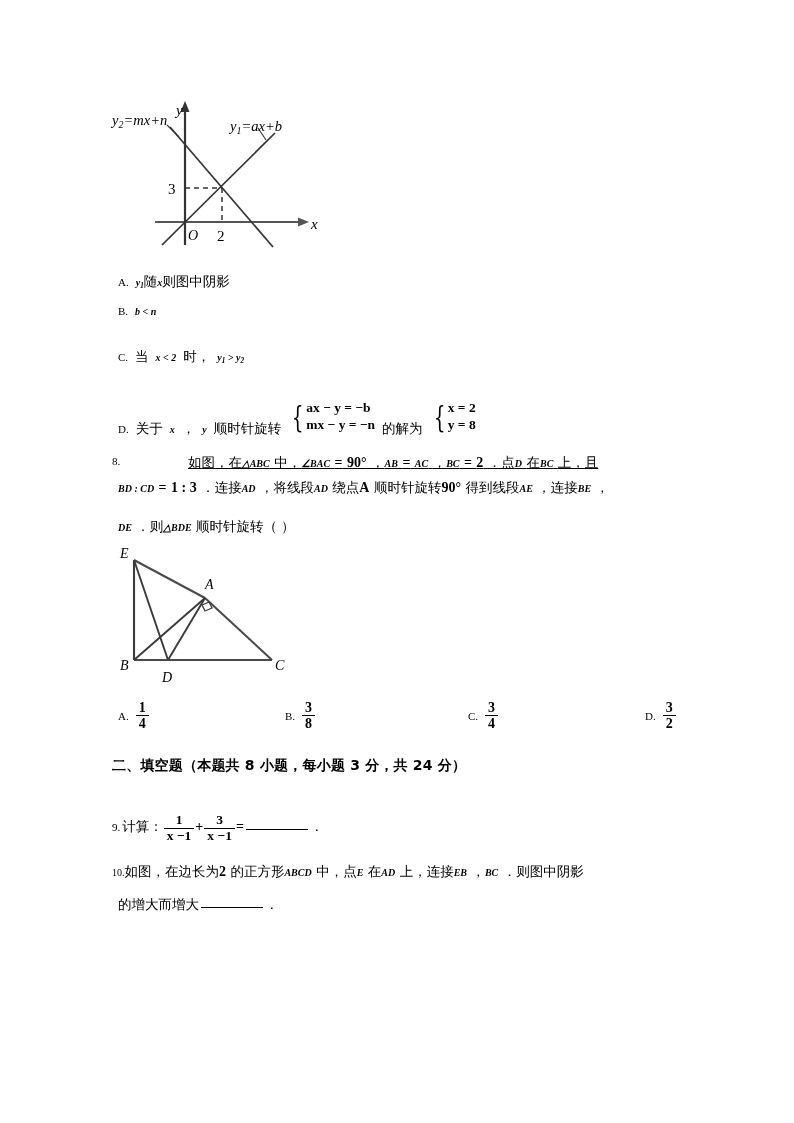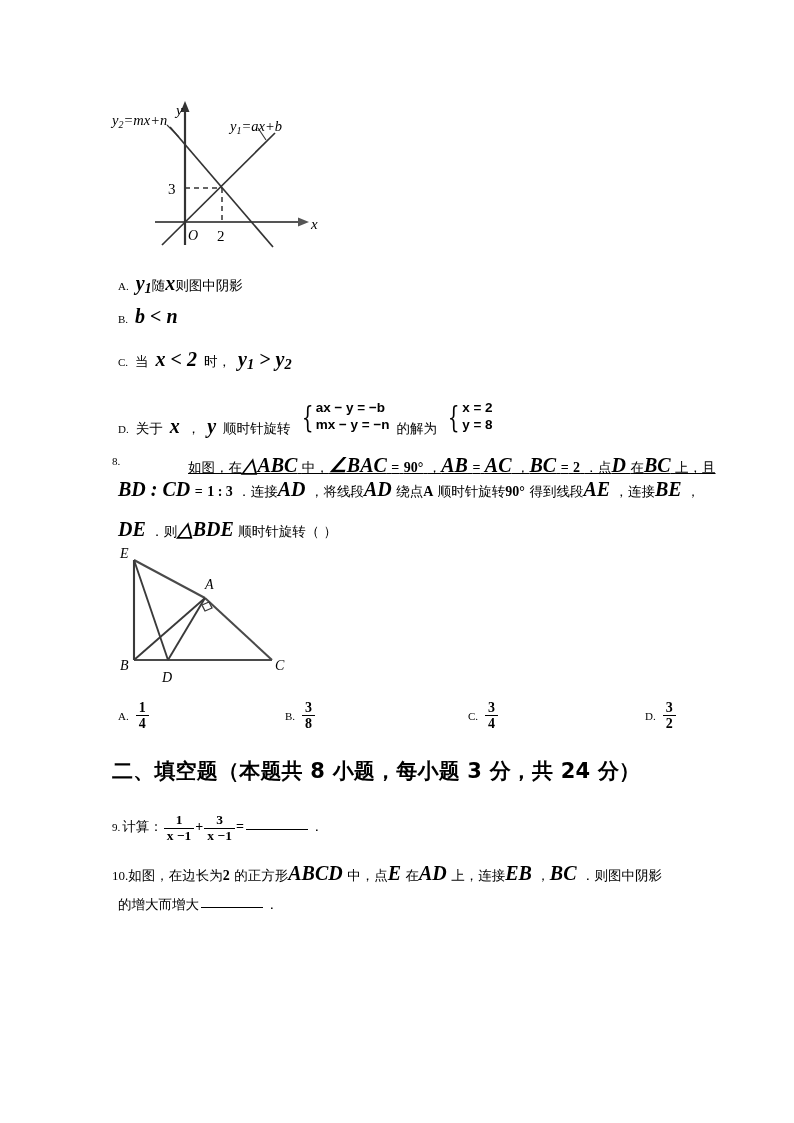--- a/index.html
+++ b/index.html
@@ -25,21 +25,21 @@
   
   .cn {
     font-family: "DejaVu Sans", "Liberation Sans", sans-serif;
     font-size: 13.5px;
     color: #000;
   }
   .mi {            
     font-family: "Liberation Serif", serif;
     font-weight: bold;
     font-style: italic;
-    font-size: 20px;
+    font-size: 10px;
   }
   .mb {            
     font-family: "Liberation Serif", serif;
     font-weight: bold;
     font-style: normal;
     font-size: 14px;
   }
   .opt-letter {
     font-family: "Liberation Serif", serif;
     font-size: 11px;
@@ -90,21 +90,21 @@
     transform: scaleX(0.62);
     margin-right: -1px;
   }
   .eqrows {
     display: flex;
     flex-direction: column;
     justify-content: center;
     line-height: 1.28;
   }
   .eqrow {
-    font-family: Liberation Sans, sans-serif;
+    font-family: Liberation Serif, serif;
     font-weight: bold;
     font-size: 13.5px;
     white-space: nowrap;
   }
 
   
   .frac {
     display: inline-flex;
     flex-direction: column;
     align-items: center;
@@ -157,21 +157,21 @@
   #q8-optD { left: 645px; }
   .q8-opt .frac { top: 0; font-size: 14px; }
 
   
   #section2-title {
     position: absolute;
     left: 112px;
     top: 757px;
     font-family: "DejaVu Sans", "Liberation Sans", sans-serif;
     font-weight: bold;
-    font-size: 21px;
+    font-size: 14px;
     letter-spacing: 0.2px;
   }
 
   
   #q9 {
     position: absolute;
     left: 112px;
     top: 818px;
     display: flex;
     align-items: baseline;
@@ -201,21 +201,21 @@
     white-space: nowrap;
   }
   #q10-line2 {
     position: absolute;
     left: 118px;
     top: 895px;
     white-space: nowrap;
   }
   #q10-line1 .lead {
     font-family: "Liberation Serif", serif;
-    font-size: 13px;
+    font-size: 10px;
   }
 </style>
 </head>
 <body>
 
 <div class="page">
 
   <div id="q7-figure">
     <svg width="330" height="160" viewBox="0 0 330 160">
 

